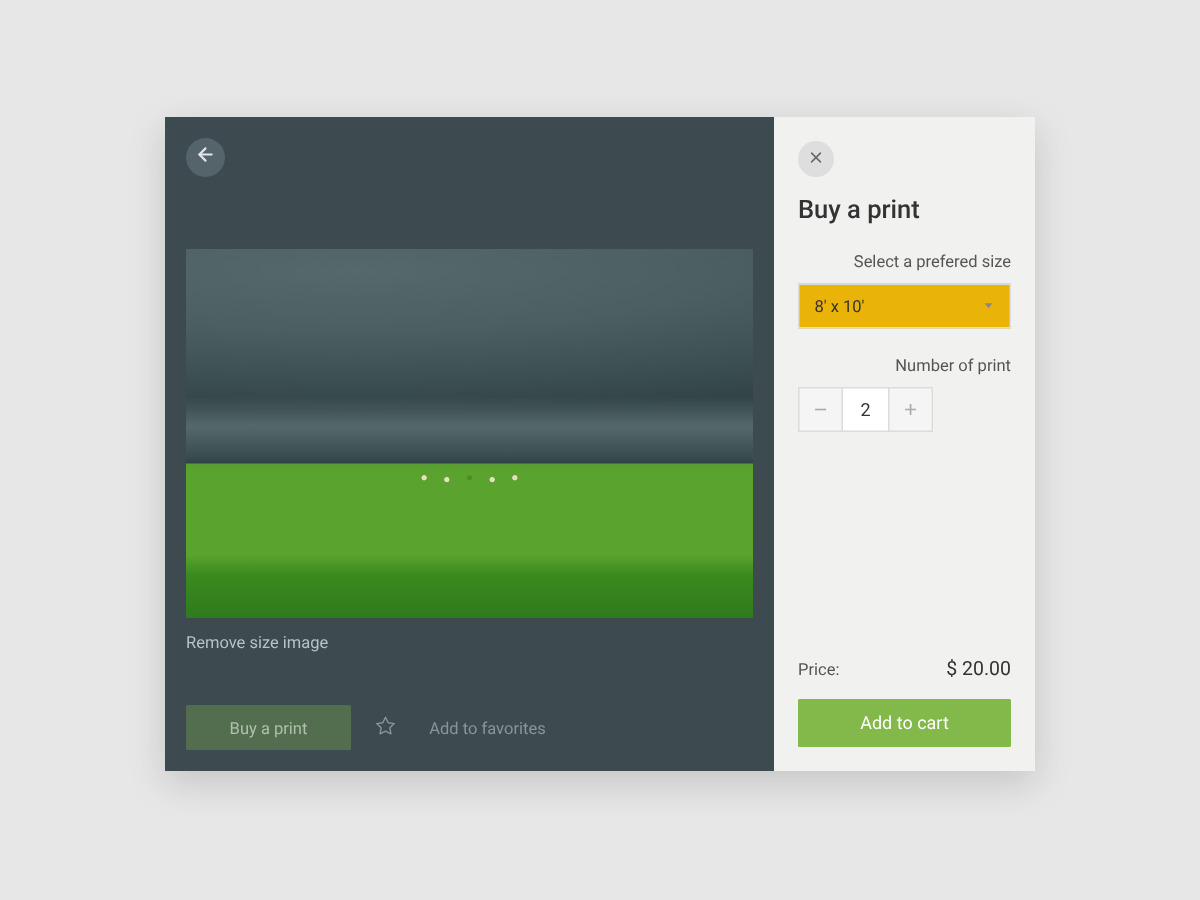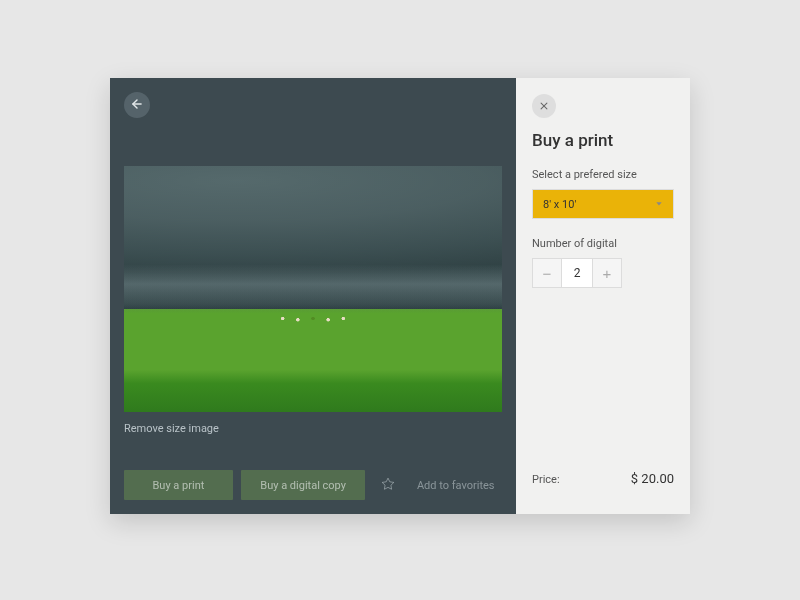--- a/index.html
+++ b/index.html
@@ -138,20 +138,21 @@
   .panel-title {
     font-size: 17px;
     font-weight: 500;
     color: #333;
     margin-bottom: 18px;
   }
   .field-label {
     font-size: 11px;
     color: #555;
     margin-bottom: 8px;
+    text-align: right;
   }
   .select {
     position: relative;
     background: #eab308;
     border: 1px solid #dcdcdc;
     height: 30px;
     display: flex;
     align-items: center;
     padding: 0 10px;
     font-size: 11px;
@@ -230,21 +231,20 @@
       </span>
     </div>
 
     <div class="preview-area">
       <div class="preview-image"></div>
       <div class="remove-link">Remove size image</div>
     </div>
 
     <div class="action-row">
       <div class="action-btn primary">Buy a print</div>
-      <div class="action-btn secondary">Buy a digital copy</div>
       <div class="action-btn ghost">
         <span>
           <svg viewBox="0 0 24 24" fill="none" stroke="currentColor" stroke-width="1.6" stroke-linejoin="round">
               <polygon points="12 2 15.09 8.26 22 9.27 17 14.14 18.18 21.02 12 17.77 5.82 21.02 7 14.14 2 9.27 8.91 8.26 12 2"></polygon>
             </svg>
         </span>
         <span>Add to favorites</span>
       </div>
     </div>
   </div>
@@ -264,33 +264,34 @@
     <div class="field-label">Select a prefered size</div>
     <div class="select">
       <span>8' x 10'</span>
       <span class="caret">
         <svg viewBox="0 0 24 24" fill="currentColor">
             <polygon points="4 8 20 8 12 18"></polygon>
           </svg>
       </span>
     </div>
 
-    <div class="field-label">Number of digital</div>
+    <div class="field-label">Number of print</div>
     <div class="stepper">
       <button>
         <span>−</span>
       </button>
       <div class="val">2</div>
       <button>
         <span>+</span>
       </button>
     </div>
 
     <div class="panel-spacer"></div>
 
     <div class="price-row">
       <span class="price-label">Price:</span>
       <span class="price-value">$ 20.00</span>
     </div>
 
+    <div class="add-cart">Add to cart</div>
   </div>
 
 </div>
 
 </body></html>

